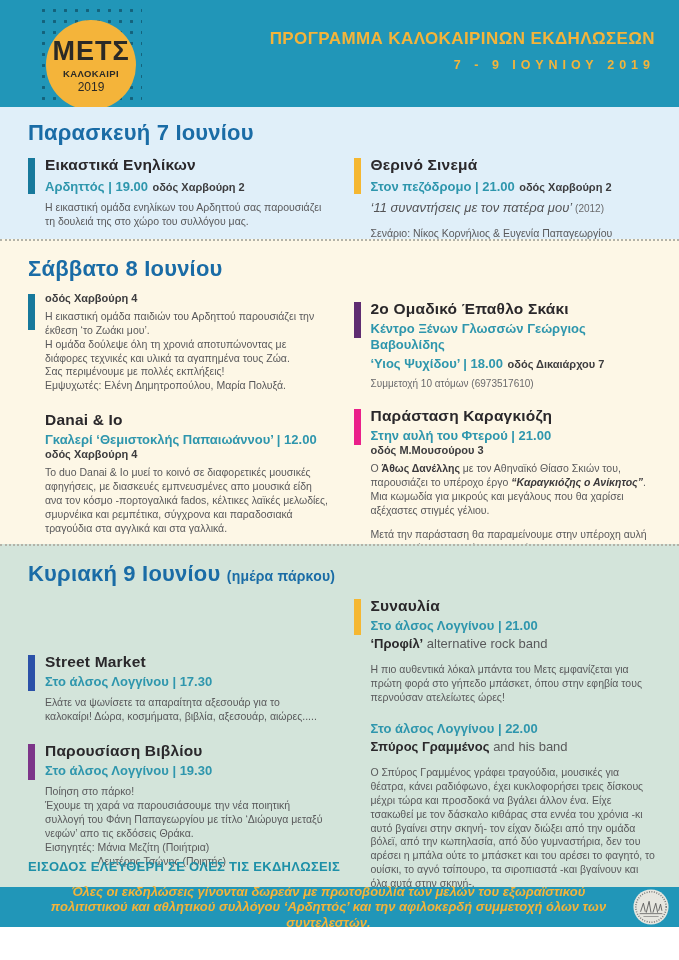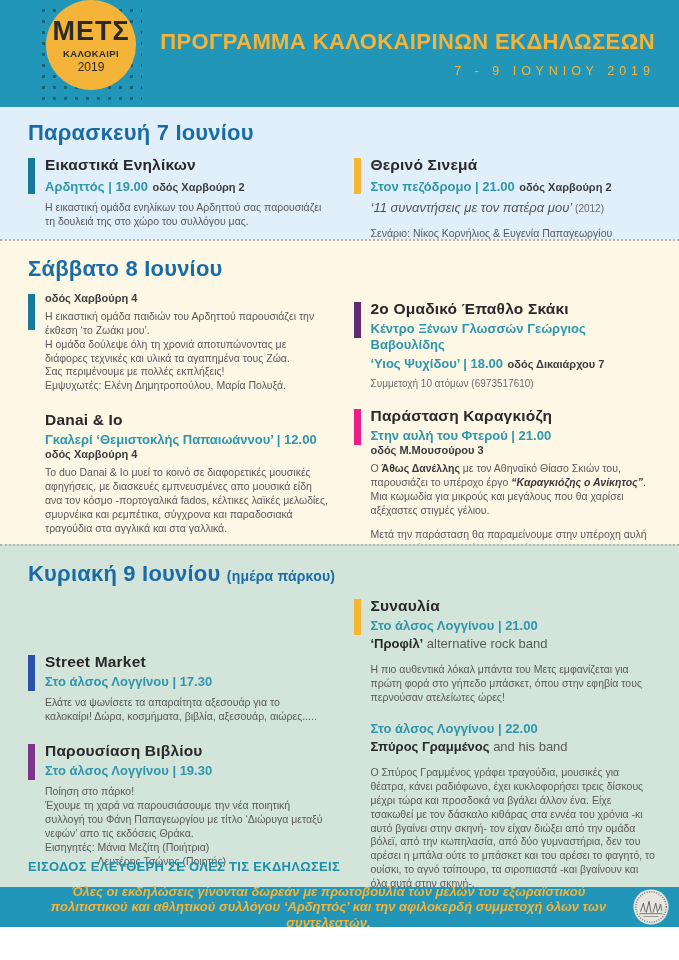--- a/index.html
+++ b/index.html
@@ -11,30 +11,30 @@
   .page * { box-sizing:border-box; }
 
   
   .header { height:107px; background:#2196b8; position:relative; }
   .badge-dots {
     position:absolute; left:36px; top:3px; width:106px; height:101px;
     background-image:radial-gradient(circle, rgba(8,55,75,.55) 1.4px, transparent 1.6px);
     background-size:11px 11px; background-position:2px 2px;
   }
   .badge-circle {
-    position:absolute; left:46px; top:0; width:90px; height:90px; border-radius:50%;
+    position:absolute; left:46px; top:20px; width:90px; height:90px; border-radius:50%;
     background:#f4b43a; color:#2b2a26; display:flex; flex-direction:column;
     align-items:center; justify-content:center; text-align:center;
   }
   .badge-line1 { font-size:27px; font-weight:bold; letter-spacing:1px; line-height:1; }
   .badge-line2 { font-size:9.5px; font-weight:bold; letter-spacing:.4px; margin-top:3px; }
   .badge-line3 { font-size:12px; margin-top:2px; line-height:1; }
   .header-titles { position:absolute; right:24px; top:29px; text-align:right; color:#f4b43a; }
-  .header-title { font-size:22px; font-weight:bold; letter-spacing:.4px; }
-  .header-subtitle { font-size:12.5px; font-weight:normal; letter-spacing:5px; margin-top:9px; }
+  .header-title { font-size:17px; font-weight:bold; letter-spacing:.4px; }
+  .header-subtitle { font-size:12.5px; font-weight:bold; letter-spacing:5px; margin-top:9px; }
 
   
   .section { padding:0 24px 0 28px; overflow:hidden; position:relative; }
   .sec-friday   { height:132px; background:#e0eff9; }
   .sec-saturday { height:305px; background:#fdf7e6; border-top:2px dotted #b3b3a8; }
   .sec-sunday   { height:343px; background:#d3e4da; border-top:2px dotted #b3b3a8; }
 
   .day-heading { color:#1a6ca6; font-weight:bold; font-size:22px; margin:13px 0 10px; letter-spacing:.2px; }
   .sec-saturday .day-heading, .sec-sunday .day-heading { margin-top:15px; }
   .day-note { font-size:14px; }

